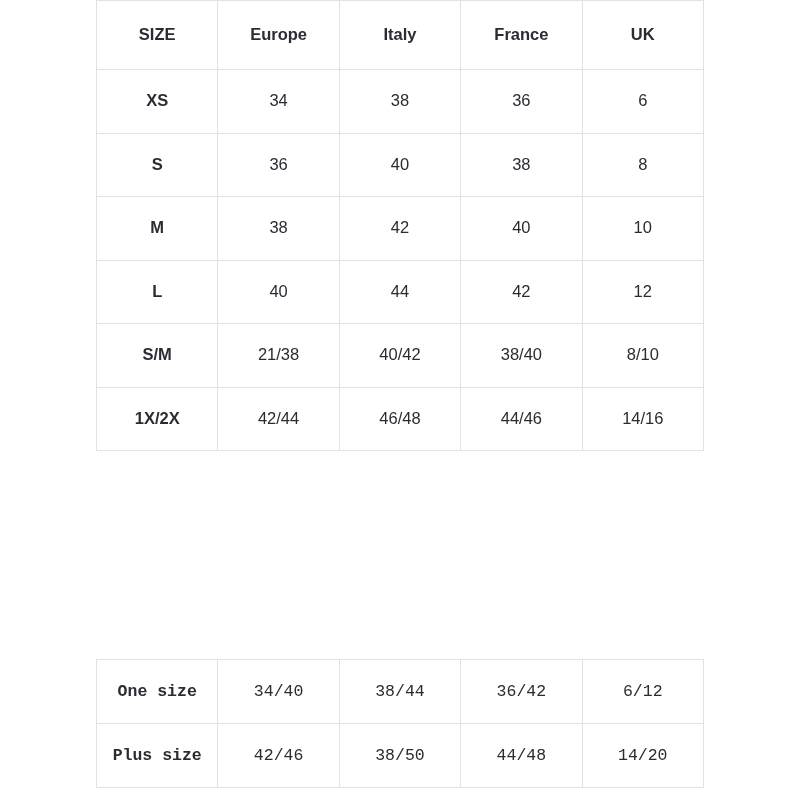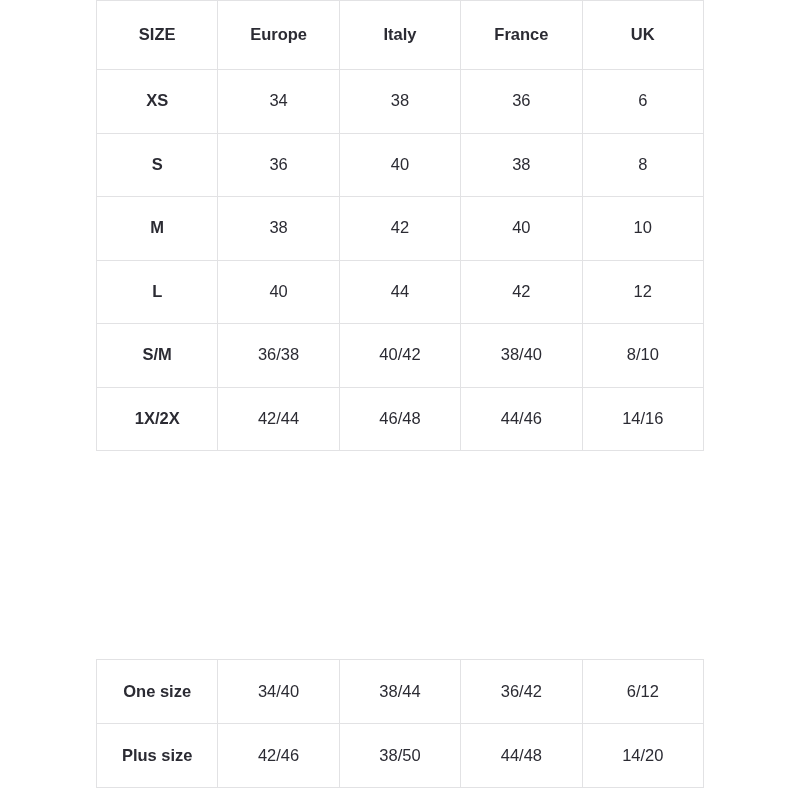--- a/index.html
+++ b/index.html
@@ -49,20 +49,21 @@
     font-size: 16.5px;
   }
   tbody td {
     height: 62.5px;
   }
   td.size-cell, th.size-cell {
     font-weight: 700;
   }
   #extra-table tbody td {
     height: 63px;
+    font-family: Liberation Mono, monospace;
   }
   #extra-table td.size-cell {
     font-weight: 700;
     font-size: 16.5px;
   }
 </style>
 </head>
 <body>
 
 <div class="page">
@@ -109,21 +110,21 @@
         </tr>
         <tr>
           <td class="size-cell">L</td>
           <td>40</td>
           <td>44</td>
           <td>42</td>
           <td>12</td>
         </tr>
         <tr>
           <td class="size-cell">S/M</td>
-          <td>36/38</td>
+          <td>21/38</td>
           <td>40/42</td>
           <td>38/40</td>
           <td>8/10</td>
         </tr>
         <tr>
           <td class="size-cell">1X/2X</td>
           <td>42/44</td>
           <td>46/48</td>
           <td>44/46</td>
           <td>14/16</td>

